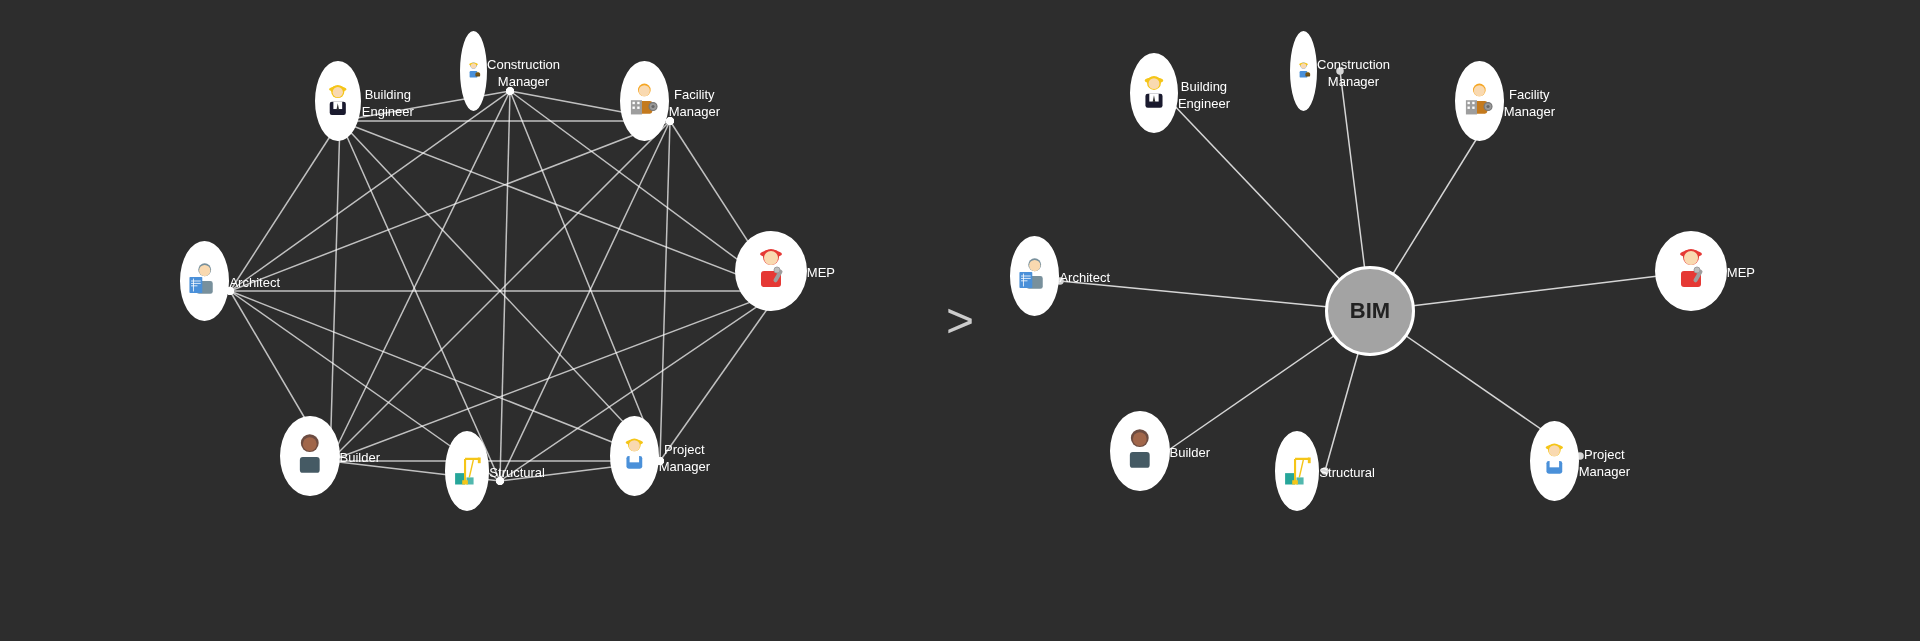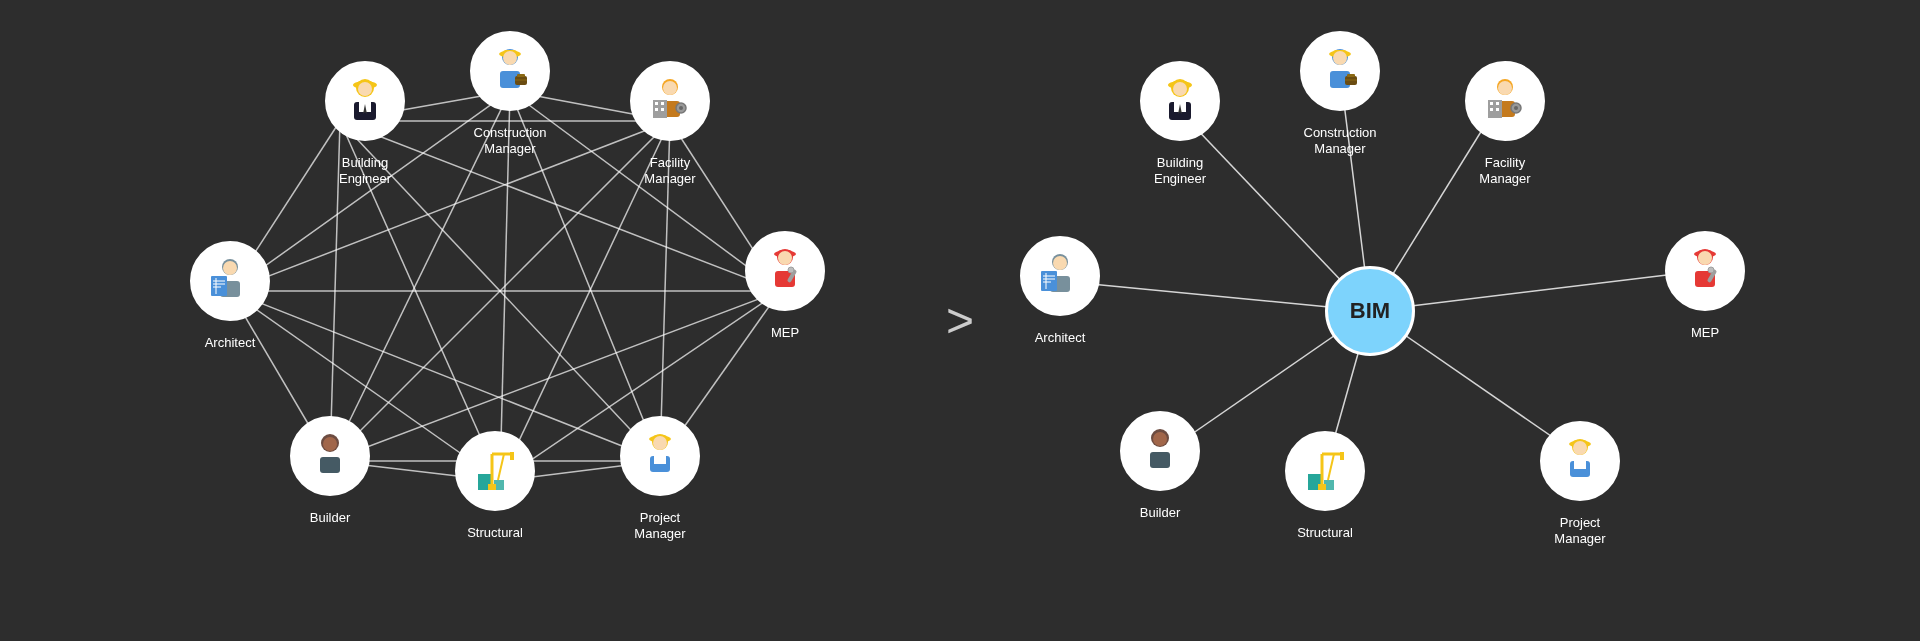--- a/index.html
+++ b/index.html
@@ -33,25 +33,24 @@
       flex-shrink: 0;
     }
     .arrow-symbol {
       font-size: 48px;
       color: #ccc;
       font-weight: 300;
     }
     .node {
       position: absolute;
       display: flex;
-      flex-direction: column;
+      flex-direction: row;
       align-items: center;
       text-align: center;
       width: 100px;
-      gap: 8px;
     }
     .node-circle {
       width: 80px;
       height: 80px;
       border-radius: 50%;
       background: #fff;
       display: flex;
       align-items: center;
       justify-content: center;
       overflow: hidden;
@@ -288,25 +287,25 @@
 
       <line x1="370" y1="280" x2="700" y2="240" stroke="#fff" stroke-width="1.5" opacity="0.8" marker-start="url(#dot2)" marker-end="url(#dot2)"></line>
 
       <line x1="370" y1="280" x2="160" y2="425" stroke="#fff" stroke-width="1.5" opacity="0.8" marker-start="url(#dot2)" marker-end="url(#dot2)"></line>
 
       <line x1="370" y1="280" x2="325" y2="440" stroke="#fff" stroke-width="1.5" opacity="0.8" marker-start="url(#dot2)" marker-end="url(#dot2)"></line>
 
       <line x1="370" y1="280" x2="580" y2="425" stroke="#fff" stroke-width="1.5" opacity="0.8" marker-start="url(#dot2)" marker-end="url(#dot2)"></line>
     </svg>
 
-    <div style="position:absolute;left:325px;top:235px;width:90px;height:90px;border-radius:50%;background:#7dd3fc;display:flex;align-items:center;justify-content:center;border:3px solid #fff;">
+    <div style="position:absolute;left:325px;top:235px;width:90px;height:90px;border-radius:50%;background:#a3a3a3;display:flex;align-items:center;justify-content:center;border:3px solid #fff;">
       <span class="bim-text">BIM</span>
     </div>
 
-    <div class="node" style="left:130px;top:30px;">
+    <div class="node" style="left:130px;top:22px;">
       <div class="node-circle">
         <svg class="icon" viewBox="0 0 54 54" xmlns="http://www.w3.org/2000/svg">
           <circle cx="27" cy="14" r="9" fill="#f5c518"></circle>
           <ellipse cx="27" cy="11" rx="12" ry="4" fill="#f5c518"></ellipse>
           <rect x="19" y="7" width="16" height="8" rx="4" fill="#f5c518"></rect>
           <circle cx="27" cy="15" r="7" fill="#f9d9b0"></circle>
           <rect x="16" y="28" width="22" height="18" rx="3" fill="#1a1a2e"></rect>
           <rect x="21" y="28" width="12" height="10" fill="#fff"></rect>
           <polygon points="27,30 25,40 27,38 29,40" fill="#333"></polygon>
         </svg>

